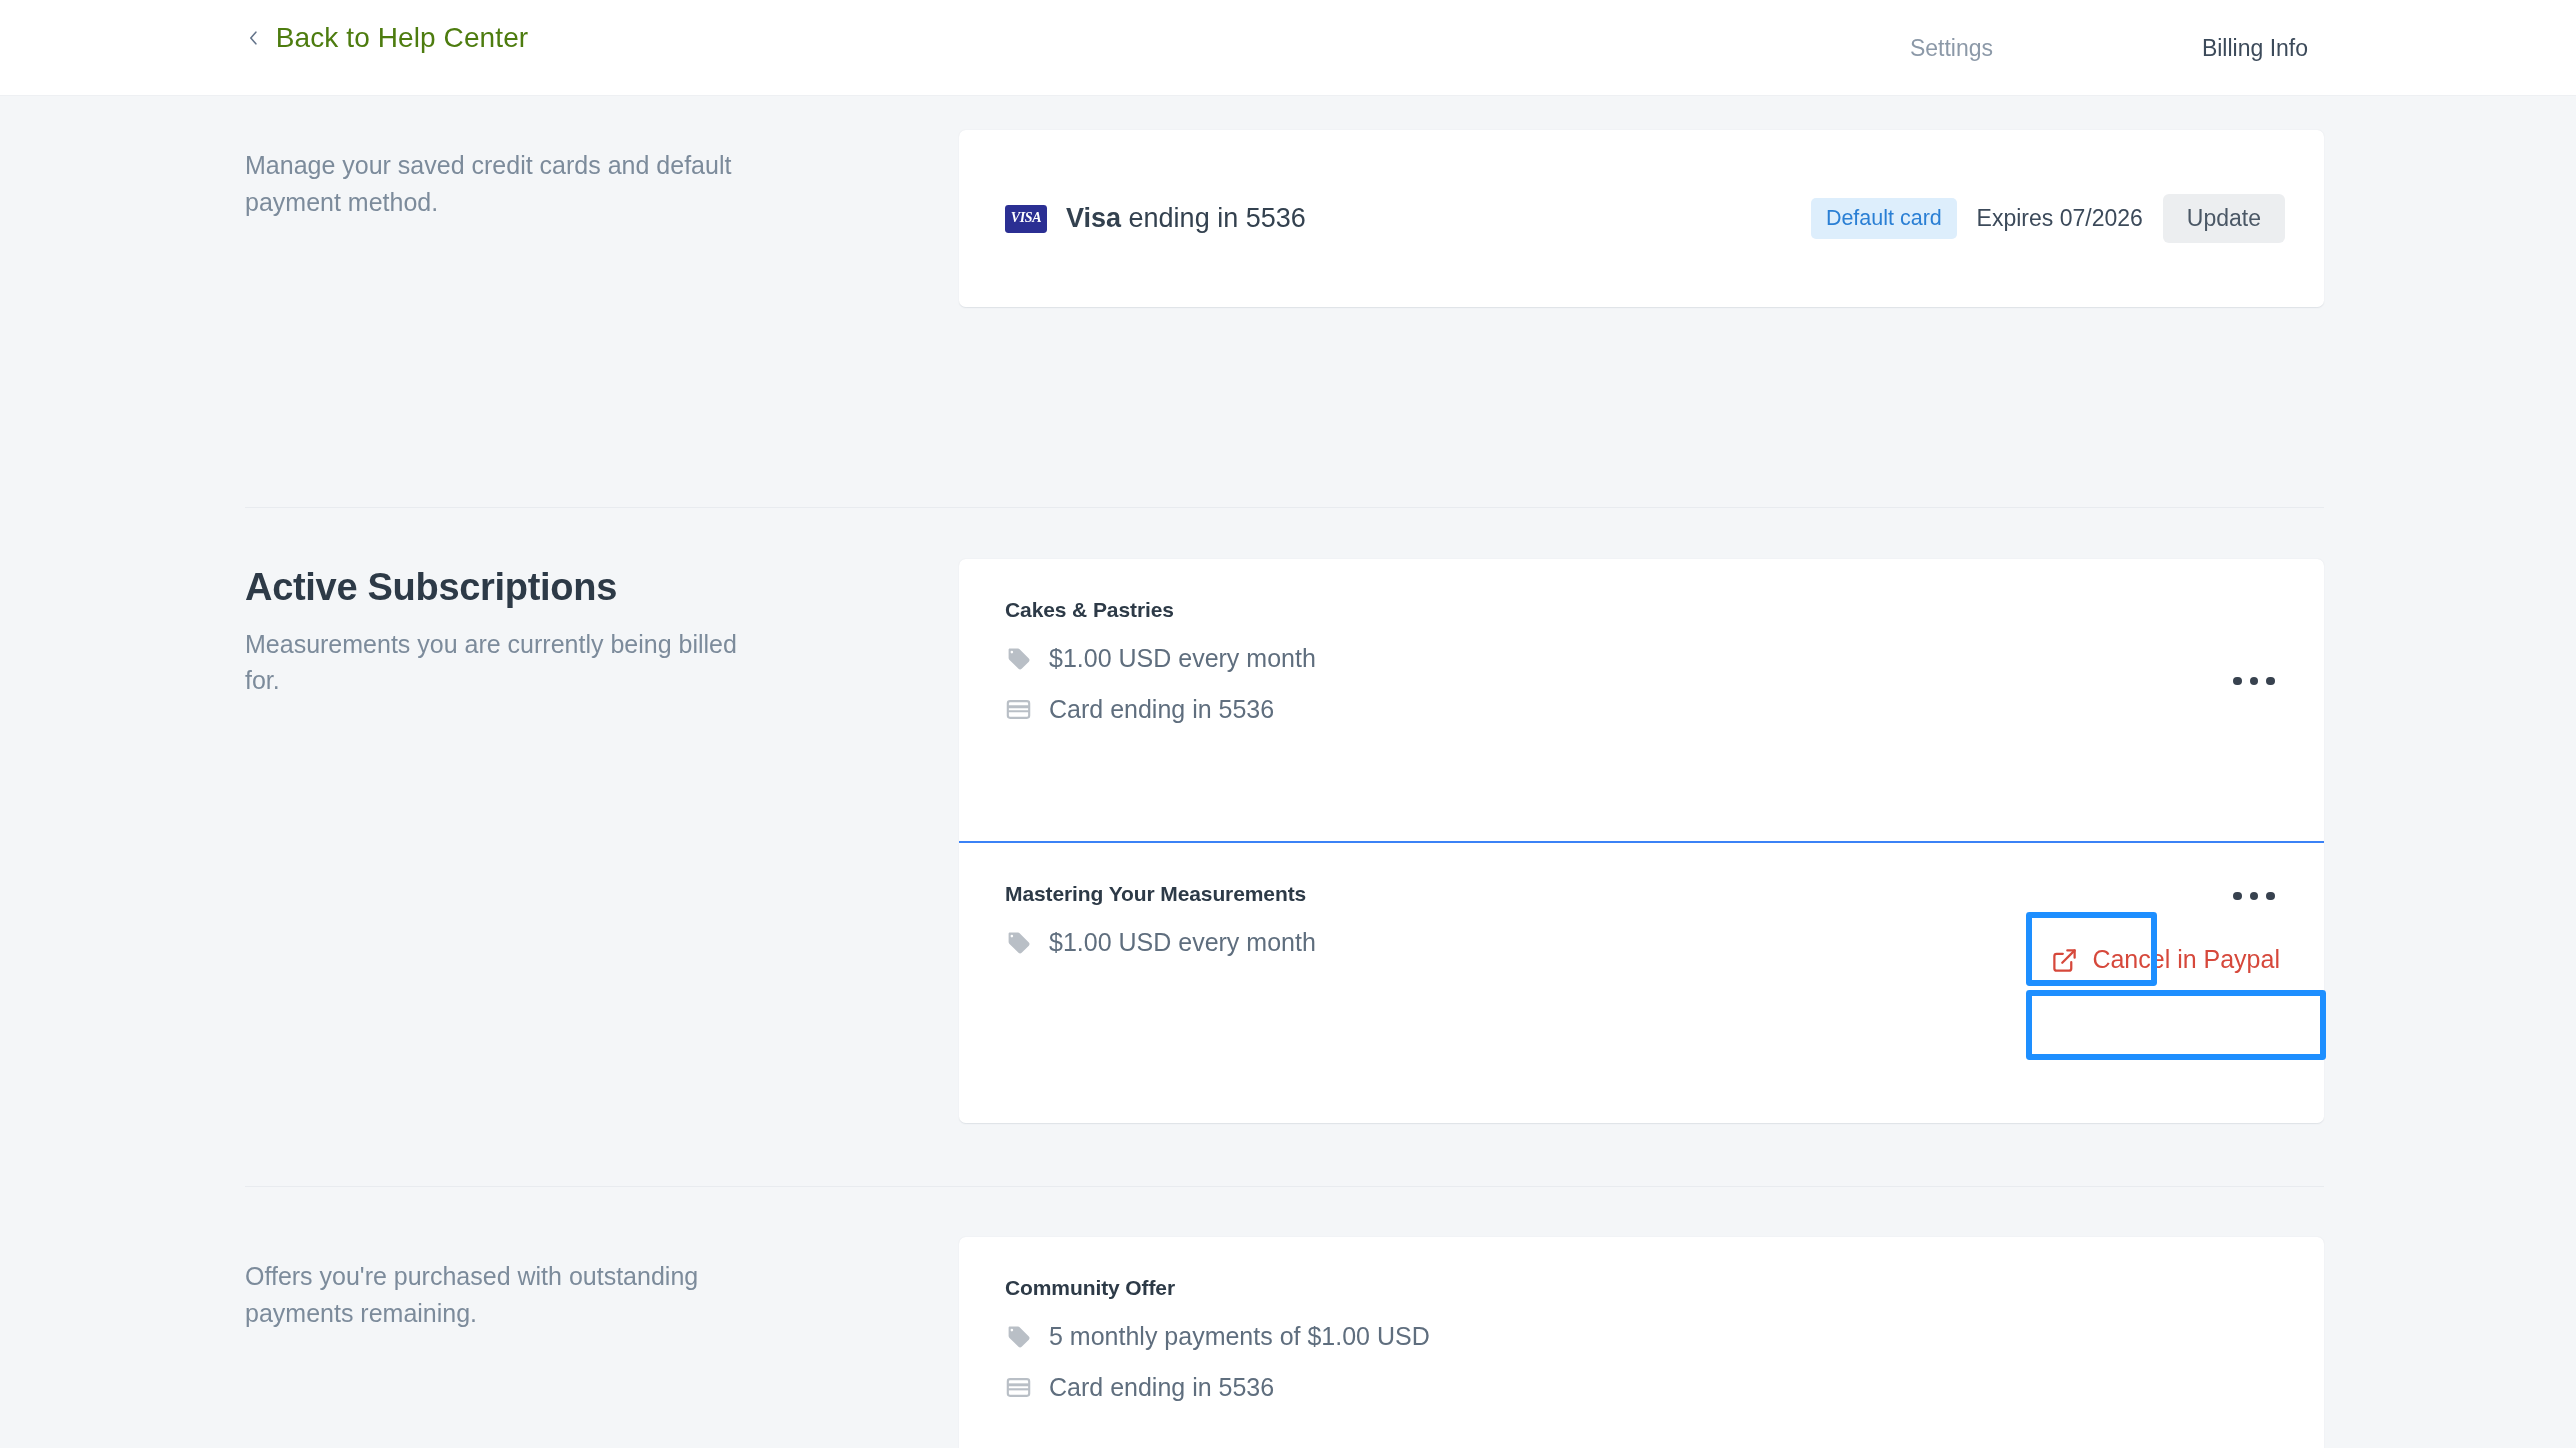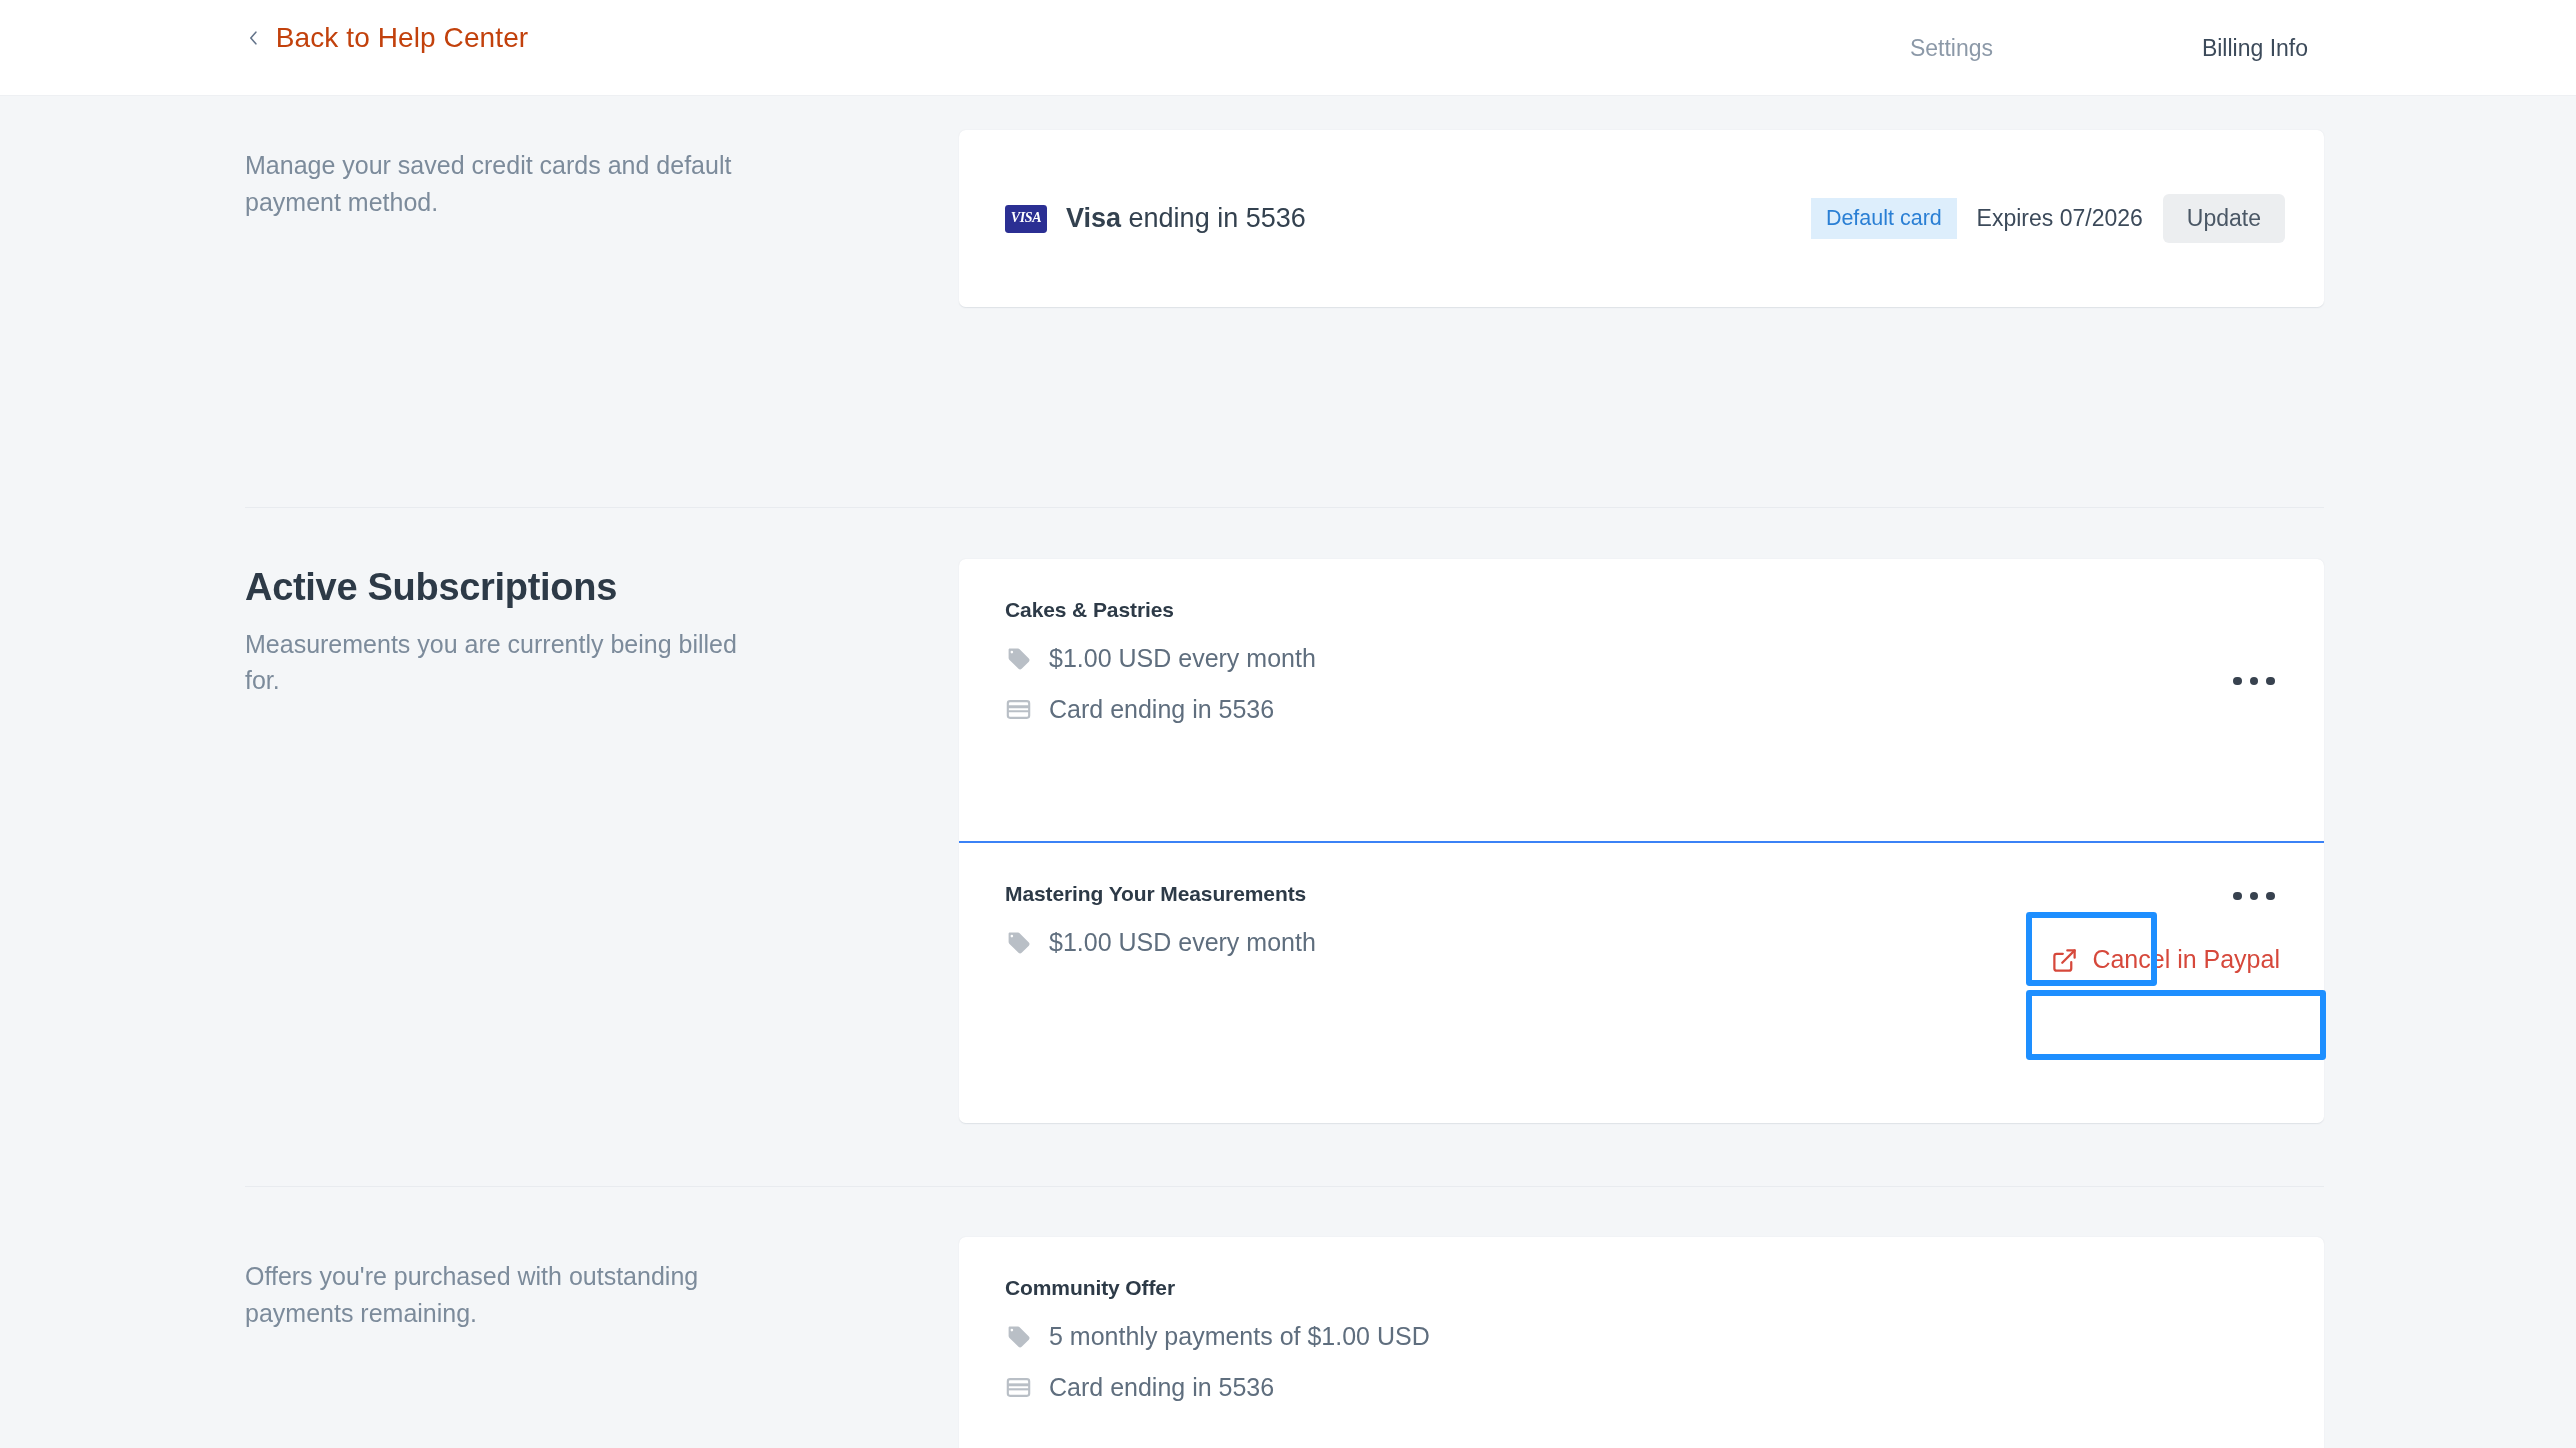--- a/index.html
+++ b/index.html
@@ -43,21 +43,21 @@
     display: block;
     width: 17.4px;
     height: 24px;
     color: #65758b;
     flex: none;
   }
 
   .back-label {
     font-size: 28px;
     font-weight: 400;
-    color: #c2410c;
+    color: #4d7c0f;
     letter-spacing: 0.1px;
     line-height: 1;
     white-space: nowrap;
   }
 
   .topnav {
     position: absolute;
     right: 0;
     top: 24px;
     display: flex;
@@ -190,21 +190,21 @@
     display: flex;
     align-items: center;
     gap: 20px;
   }
 
   .badge-default {
     background: #ddeefc;
     color: #2a7fd4;
     font-size: 21.5px;
     padding: 9.4px 14.8px;
-    border-radius: 0;
+    border-radius: 5px;
     white-space: nowrap;
     line-height: 1;
     cursor: default;
   }
 
   .expires {
     font-size: 23px;
     color: #3c4a5a;
     white-space: nowrap;
   }

